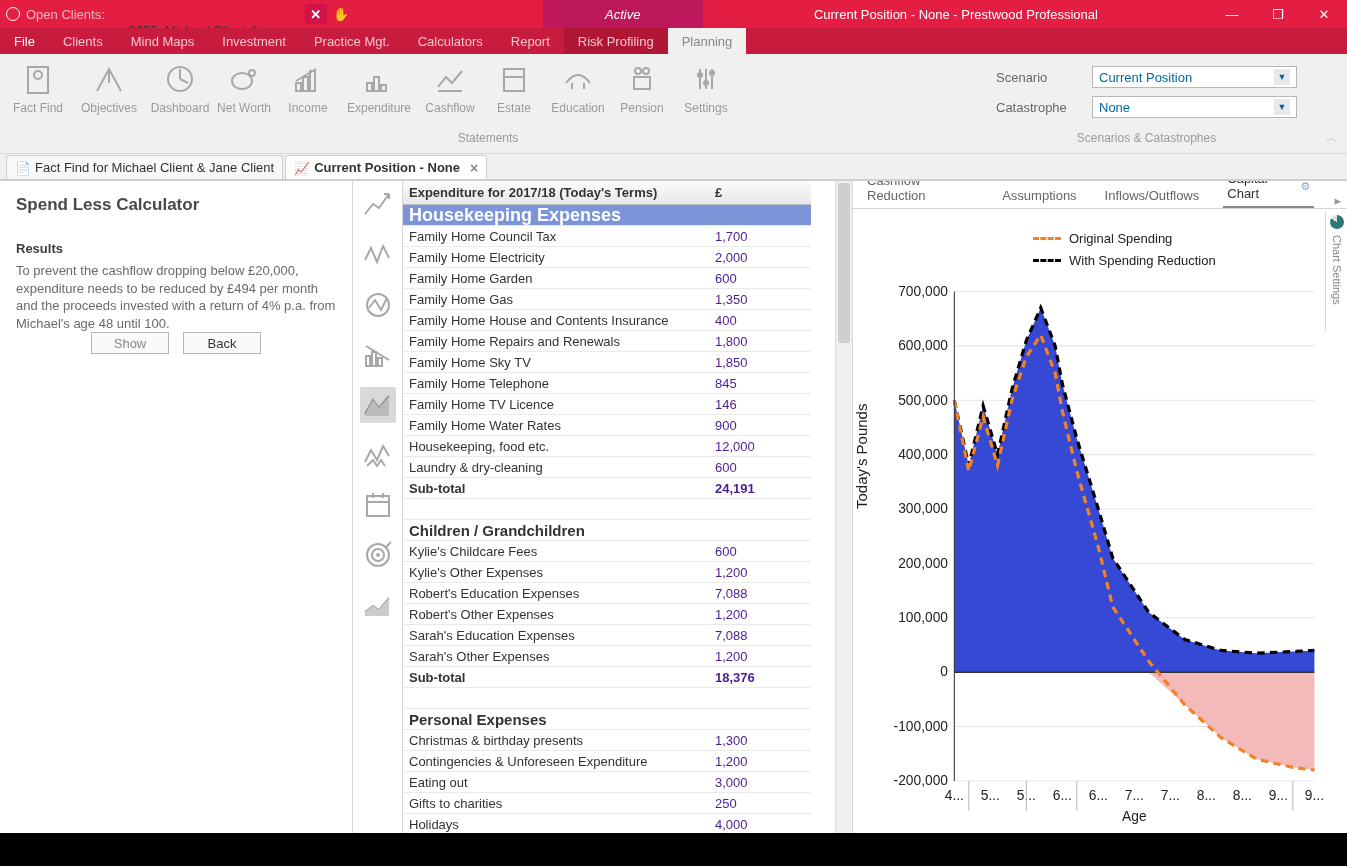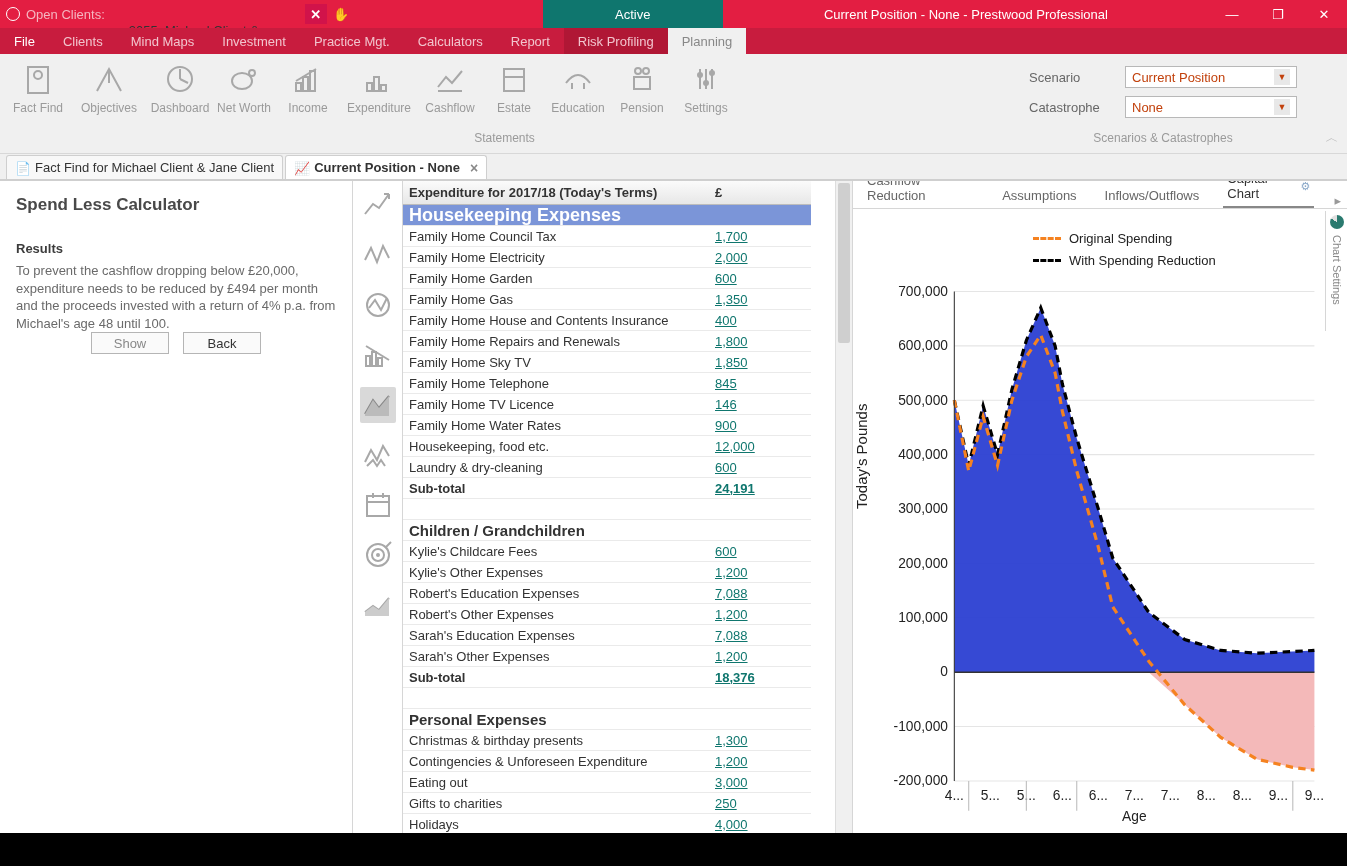--- a/index.html
+++ b/index.html
@@ -7,21 +7,21 @@
 .app { width:1347px; height:833px; background:#f0f0f0; display:flex; flex-direction:column; }
 
 
 .titlebar { height:28px; background:#e31e42; display:flex; align-items:center; color:#fff; }
 .app-icon { width:14px; height:14px; border:1px solid #fff; border-radius:50%; margin:0 6px; }
 .tb-label { color:#f5b5c0; margin-right:4px; }
 .tb-combo { width:190px; height:20px; background:#fff; color:#333; padding:2px 20px; display:flex; align-items:center; justify-content:space-between;margin-top:48px; }
 .tb-combo .arrow { width:16px; height:16px; background:#ddd; display:inline-flex; align-items:center; justify-content:center; font-size:9px; color:#333; margin-left:4px;}
 .tb-x { width:22px; height:20px; background:#d1134a; margin-left:6px; display:flex; align-items:center; justify-content:center; color:#fff; font-weight:bold; }
 .tb-pin { width:22px; height:20px; margin-left:4px; display:flex; align-items:center; justify-content:center; color:#f7c680; }
-.tb-active { width:180px; align-self:stretch; background:#0f766e; margin-left:190px; display:flex; align-items:center; justify-content:center; color:#fff; }
+.tb-active { width:160px; align-self:stretch; background:#be185d; margin-left:190px; display:flex; align-items:center; justify-content:center; color:#fff;font-style:italic; }
 .tb-title { flex:1; text-align:center; color:#fff; }
 .tb-btns { display:flex; }
 .tb-btn { width:46px; height:28px; display:flex; align-items:center; justify-content:center; color:#fff; }
 
 
 .menubar { height:26px; background:#c81c3e; display:flex; align-items:stretch; color:#f2c4cd; }
 .menubar .m { padding:0 14px; display:flex; align-items:center; cursor:pointer; }
 .menubar .m.file { color:#fff; font-weight:500; }
 .menubar .m.risk { background:#b01735; color:#f2c4cd; }
 .menubar .m.plan { background:#f0f0f0; color:#888; }
@@ -32,21 +32,21 @@
 .rib-items { display:flex; }
 .rib-item { width:64px; display:flex; flex-direction:column; align-items:center; justify-content:flex-start; color:#9a9a9a; padding-top:4px; gap:6px; cursor:pointer;}
 .rib-item.wide { width:78px;}
 .rib-ico { width:34px; height:34px; display:flex; align-items:center; justify-content:center; }
 .rib-ico svg { stroke:#a8a8a8; fill:none; stroke-width:2; }
 .rib-cap { font-size:12px; text-align:center; line-height:1; }
 .rib-group-label { text-align:center; color:#9a9a9a; font-size:12px; margin-top:auto; padding-bottom:4px;}
 .rib-scenario { padding:8px 14px; display:flex; flex-direction:column; gap:8px;}
 .rib-row { display:flex; align-items:center; gap:16px; }
 .rib-row label { width:80px; color:#676767; }
-.rib-select { width:172px; height:22px; border:1px solid #b8b8b8; background:#fff; display:flex; align-items:center; padding:7px 6px; justify-content:space-between; color:#c2410c;}
+.rib-select { width:205px; height:22px; border:1px solid #b8b8b8; background:#fff; display:flex; align-items:center; padding:7px 6px; justify-content:space-between; color:#0369a1;}
 .rib-select .arrow { width:16px; height:16px; background:#e8e8e8; display:inline-flex; align-items:center; justify-content:center; font-size:9px;}
 .rib-collapse { margin-left:auto; width:30px; display:flex; align-items:flex-end; justify-content:center; color:#bbb; padding-bottom:6px;}
 
 
 .doctabs { height:26px; background:#f0f0f0; border-bottom:1px solid #cfcfcf; display:flex; align-items:flex-end; padding-left:6px; gap:0;}
 .doctab { height:24px; border:1px solid #cfcfcf; border-bottom:none; background:#f8f8f8; display:flex; align-items:center; padding:0 8px; gap:6px; font-size:12px; color:#333; border-radius:3px 3px 0 0; margin-right:2px;}
 .doctab.active { background:#fff; font-weight:bold; }
 .doctab .ico { width:14px; height:14px; }
 .doctab .close { color:#888; margin-left:4px; font-size:14px;}
 
@@ -70,21 +70,21 @@
 
 
 .tablewrap { width:450px; border-right:1px solid #d6d6d6; display:flex;gap:24px; }
 .tablewrap .tbl { flex:1; overflow:hidden; }
 .tbl-head { height:24px; border-bottom:1px solid #bcbcbc; background:linear-gradient(#fbfbfb,#e7e7e7); display:flex; font-weight:bold; color:#333; align-items:center;}
 .tbl-head .c1 { flex:1; padding-left:6px; }
 .tbl-head .c2 { width:100px; padding-left:4px;}
 .tbl-body { }
 .tbl-row { height:21px; display:flex; align-items:center; border-bottom:1px solid #eaeaea; }
 .tbl-row .c1 { flex:1; padding-left:6px; color:#333; white-space:nowrap; overflow:hidden;}
-.tbl-row .c2 { width:100px; padding-left:4px; color:#0f766e;text-decoration:underline;}
+.tbl-row .c2 { width:100px; padding-left:4px; color:#4c1d95;}
 .tbl-row.section .c1 { font-weight:bold; font-size:15px;}
 .tbl-row.hl { background:#7b95d8; }
 .tbl-row.hl .c1 { color:#fff; font-weight:bold; font-size:18px;}
 .tbl-row.sub .c1, .tbl-row.sub .c2 { font-weight:bold; }
 .tbl-row.blank { height:21px; }
 .tbl-scroll { width:17px; background:#f0f0f0; border-left:1px solid #ddd; position:relative;}
 .tbl-scroll .thumb { position:absolute; left:2px; right:2px; top:2px; height:160px; background:#cfcfcf; border-radius:2px;}
 
 
 .rightpanel { flex:1; display:flex; flex-direction:column; }

